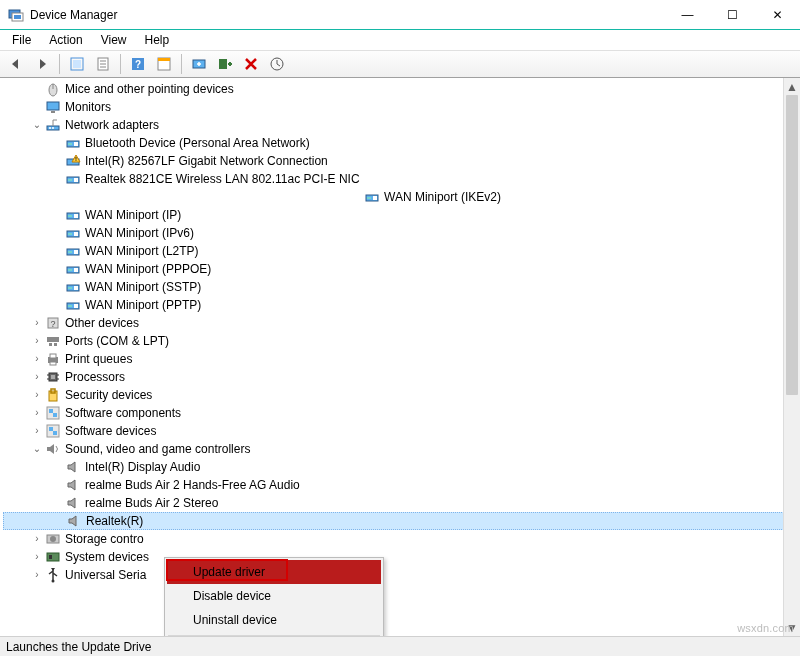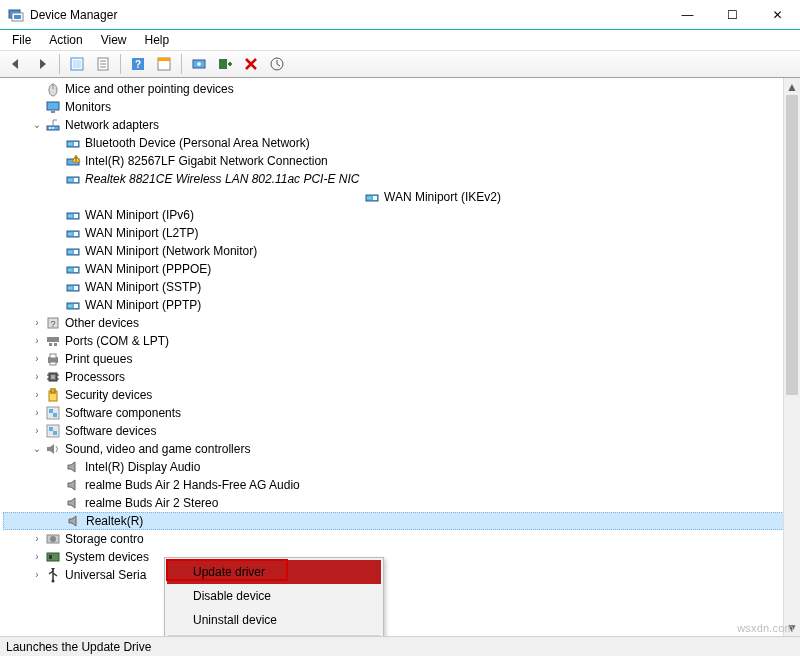--- a/index.html
+++ b/index.html
@@ -298,21 +298,21 @@
         <span class="exp"></span>
         <span class="icon-slot">
           <svg width="16" height="16">
             <rect x="2" y="6" width="12" height="6" fill="#5eb1ef" stroke="#2c5a8a"></rect>
             <path d="M11 2 L15 9 L7 9 Z" fill="#ffd040" stroke="#c08000"></path>
             <text x="11" y="8" text-anchor="middle" font-size="6" font-weight="bold">!</text>
           </svg>
         </span>
         <span>Intel(R) 82567LF Gigabit Network Connection</span>
       </div>
-      <div class="node" style="padding-left: 48px; font-style: italic;">
+      <div class="node" style="padding-left: 48px;">
         <span class="exp"></span>
         <span class="icon-slot">
           <svg width="16" height="16">
             <rect x="2" y="6" width="12" height="6" fill="#5eb1ef" stroke="#2c5a8a"></rect>
             <circle cx="4" cy="9" r="0.8" fill="#9f9"></circle>
             <circle cx="6" cy="9" r="0.8" fill="#9f9"></circle>
             <rect x="9" y="7" width="4" height="4" fill="#fff"></rect>
           </svg>
         </span>
         <span>Realtek 8821CE Wireless LAN 802.11ac PCI-E NIC</span>
@@ -332,45 +332,45 @@
       <div class="node" style="padding-left: 48px;">
         <span class="exp"></span>
         <span class="icon-slot">
           <svg width="16" height="16">
             <rect x="2" y="6" width="12" height="6" fill="#5eb1ef" stroke="#2c5a8a"></rect>
             <circle cx="4" cy="9" r="0.8" fill="#9f9"></circle>
             <circle cx="6" cy="9" r="0.8" fill="#9f9"></circle>
             <rect x="9" y="7" width="4" height="4" fill="#fff"></rect>
           </svg>
         </span>
+        <span>WAN Miniport (IP)</span>
+      </div>
+      <div class="node" style="padding-left: 48px;">
+        <span class="exp"></span>
+        <span class="icon-slot">
+          <svg width="16" height="16">
+            <rect x="2" y="6" width="12" height="6" fill="#5eb1ef" stroke="#2c5a8a"></rect>
+            <circle cx="4" cy="9" r="0.8" fill="#9f9"></circle>
+            <circle cx="6" cy="9" r="0.8" fill="#9f9"></circle>
+            <rect x="9" y="7" width="4" height="4" fill="#fff"></rect>
+          </svg>
+        </span>
         <span>WAN Miniport (IPv6)</span>
       </div>
       <div class="node" style="padding-left: 48px;">
         <span class="exp"></span>
         <span class="icon-slot">
           <svg width="16" height="16">
             <rect x="2" y="6" width="12" height="6" fill="#5eb1ef" stroke="#2c5a8a"></rect>
             <circle cx="4" cy="9" r="0.8" fill="#9f9"></circle>
             <circle cx="6" cy="9" r="0.8" fill="#9f9"></circle>
             <rect x="9" y="7" width="4" height="4" fill="#fff"></rect>
           </svg>
         </span>
         <span>WAN Miniport (L2TP)</span>
-      </div>
-      <div class="node" style="padding-left: 48px;">
-        <span class="exp"></span>
-        <span class="icon-slot">
-          <svg width="16" height="16">
-            <rect x="2" y="6" width="12" height="6" fill="#5eb1ef" stroke="#2c5a8a"></rect>
-            <circle cx="4" cy="9" r="0.8" fill="#9f9"></circle>
-            <circle cx="6" cy="9" r="0.8" fill="#9f9"></circle>
-            <rect x="9" y="7" width="4" height="4" fill="#fff"></rect>
-          </svg>
-        </span>
-        <span>WAN Miniport (Network Monitor)</span>
       </div>
       <div class="node" style="padding-left: 48px;">
         <span class="exp"></span>
         <span class="icon-slot">
           <svg width="16" height="16">
             <rect x="2" y="6" width="12" height="6" fill="#5eb1ef" stroke="#2c5a8a"></rect>
             <circle cx="4" cy="9" r="0.8" fill="#9f9"></circle>
             <circle cx="6" cy="9" r="0.8" fill="#9f9"></circle>
             <rect x="9" y="7" width="4" height="4" fill="#fff"></rect>
           </svg>

